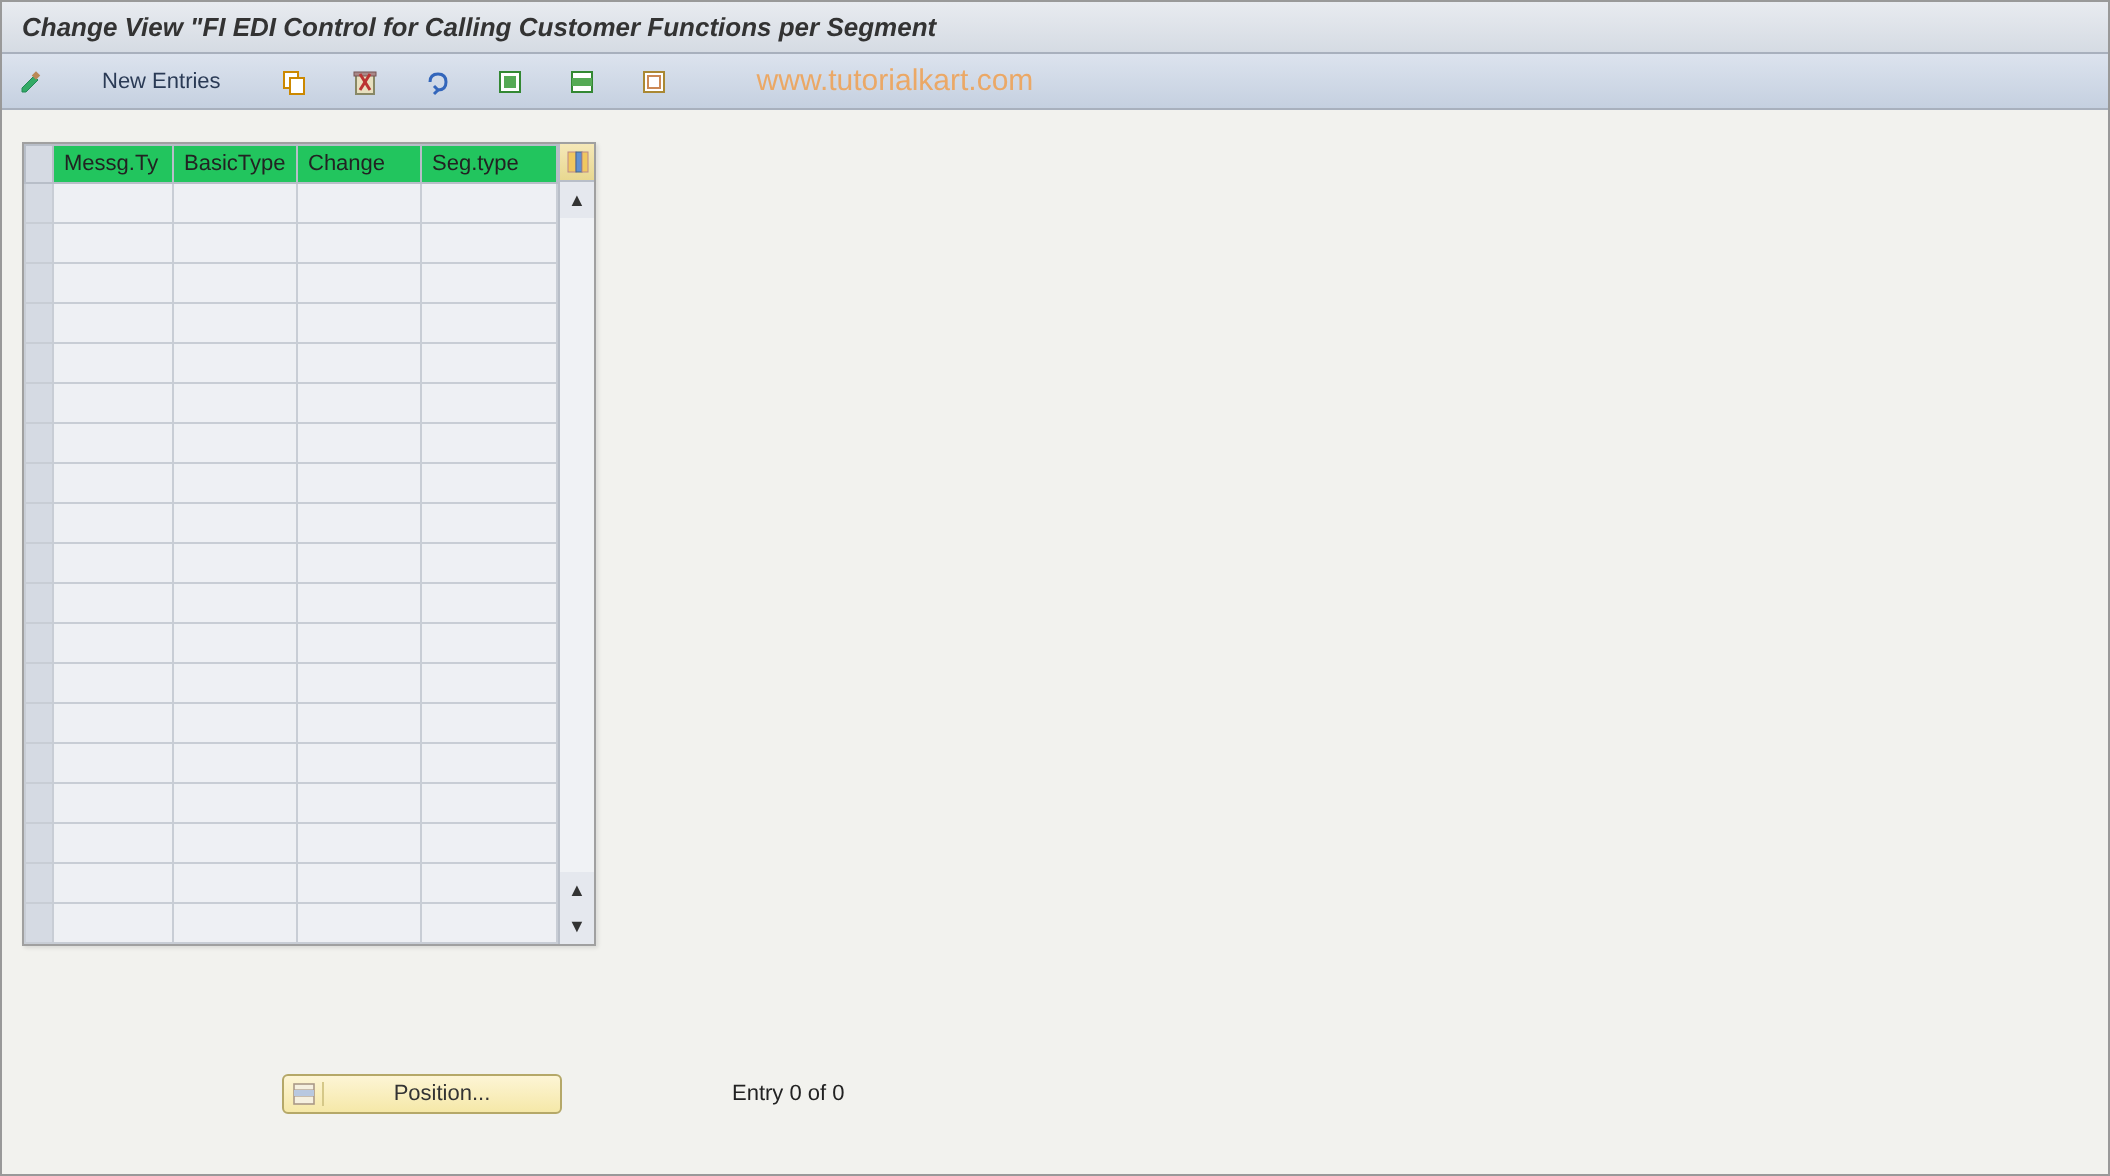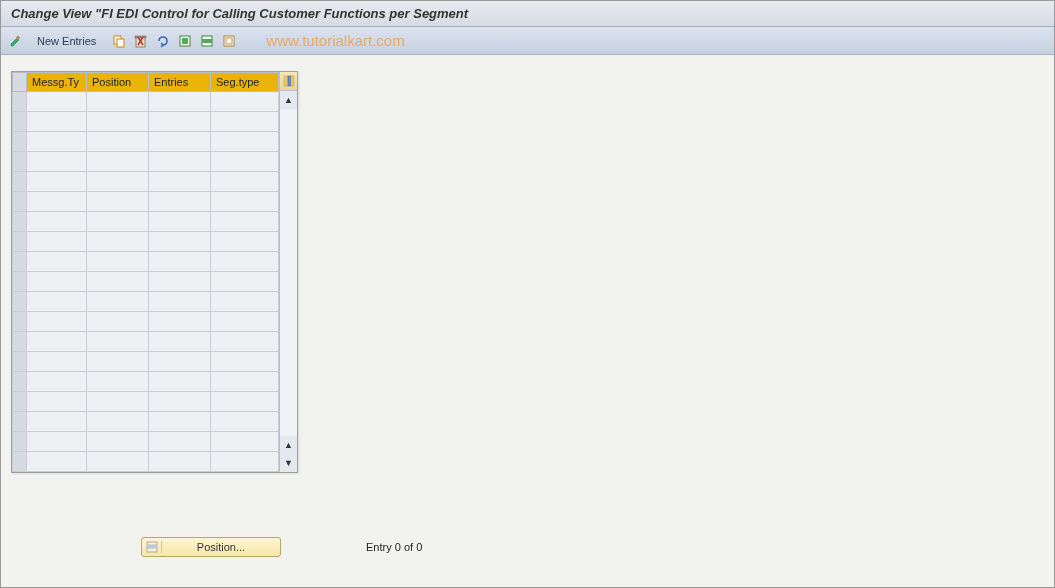--- a/index.html
+++ b/index.html
@@ -25,21 +25,21 @@
       font-weight: bold;
       font-size: 13px;
       color: #333;
     }
     .toolbar {
       background: linear-gradient(to bottom, #dce3ee, #c5d0e0);
       padding: 3px 6px;
       border-bottom: 1px solid #a8b0bd;
       display: flex;
       align-items: center;
-      gap: 4px;
+      gap: 18px;
       height: 28px;
       position: relative;
     }
     .toolbar-btn {
       display: inline-flex;
       align-items: center;
       justify-content: center;
       width: 18px;
       height: 18px;
       cursor: pointer;
@@ -70,21 +70,21 @@
       display: flex;
       border: 1px solid #a0a0a0;
       background: #e5e8ee;
       box-shadow: 1px 1px 2px rgba(0,0,0,0.1);
     }
     table.data-grid {
       border-collapse: collapse;
       background: #fff;
     }
     table.data-grid th {
-      background: #eab308;
+      background: #22c55e;
       border: 1px solid #b8bec8;
       padding: 3px 5px;
       font-weight: normal;
       text-align: left;
       font-size: 11px;
       color: #222;
       height: 18px;
     }
     table.data-grid td {
       border: 1px solid #c8cdd5;
@@ -230,22 +230,22 @@
   <span class="watermark">www.tutorialkart.com</span>
 </div>
 
 <div class="main-area">
   <div class="table-wrapper">
     <table class="data-grid">
       <thead>
         <tr>
           <th class="row-selector-head"></th>
           <th class="col-messgty">Messg.Ty</th>
-          <th class="col-basictype">Position</th>
-          <th class="col-extensi">Entries</th>
+          <th class="col-basictype">BasicType</th>
+          <th class="col-extensi">Change</th>
           <th class="col-segtype">Seg.type</th>
         </tr>
       </thead>
       <tbody id="grid-body">
       <tr>
             <td class="row-selector"></td>
             <td class="col-messgty"></td>
             <td class="col-basictype"></td>
             <td class="col-extensi"></td>
             <td class="col-segtype"></td>

